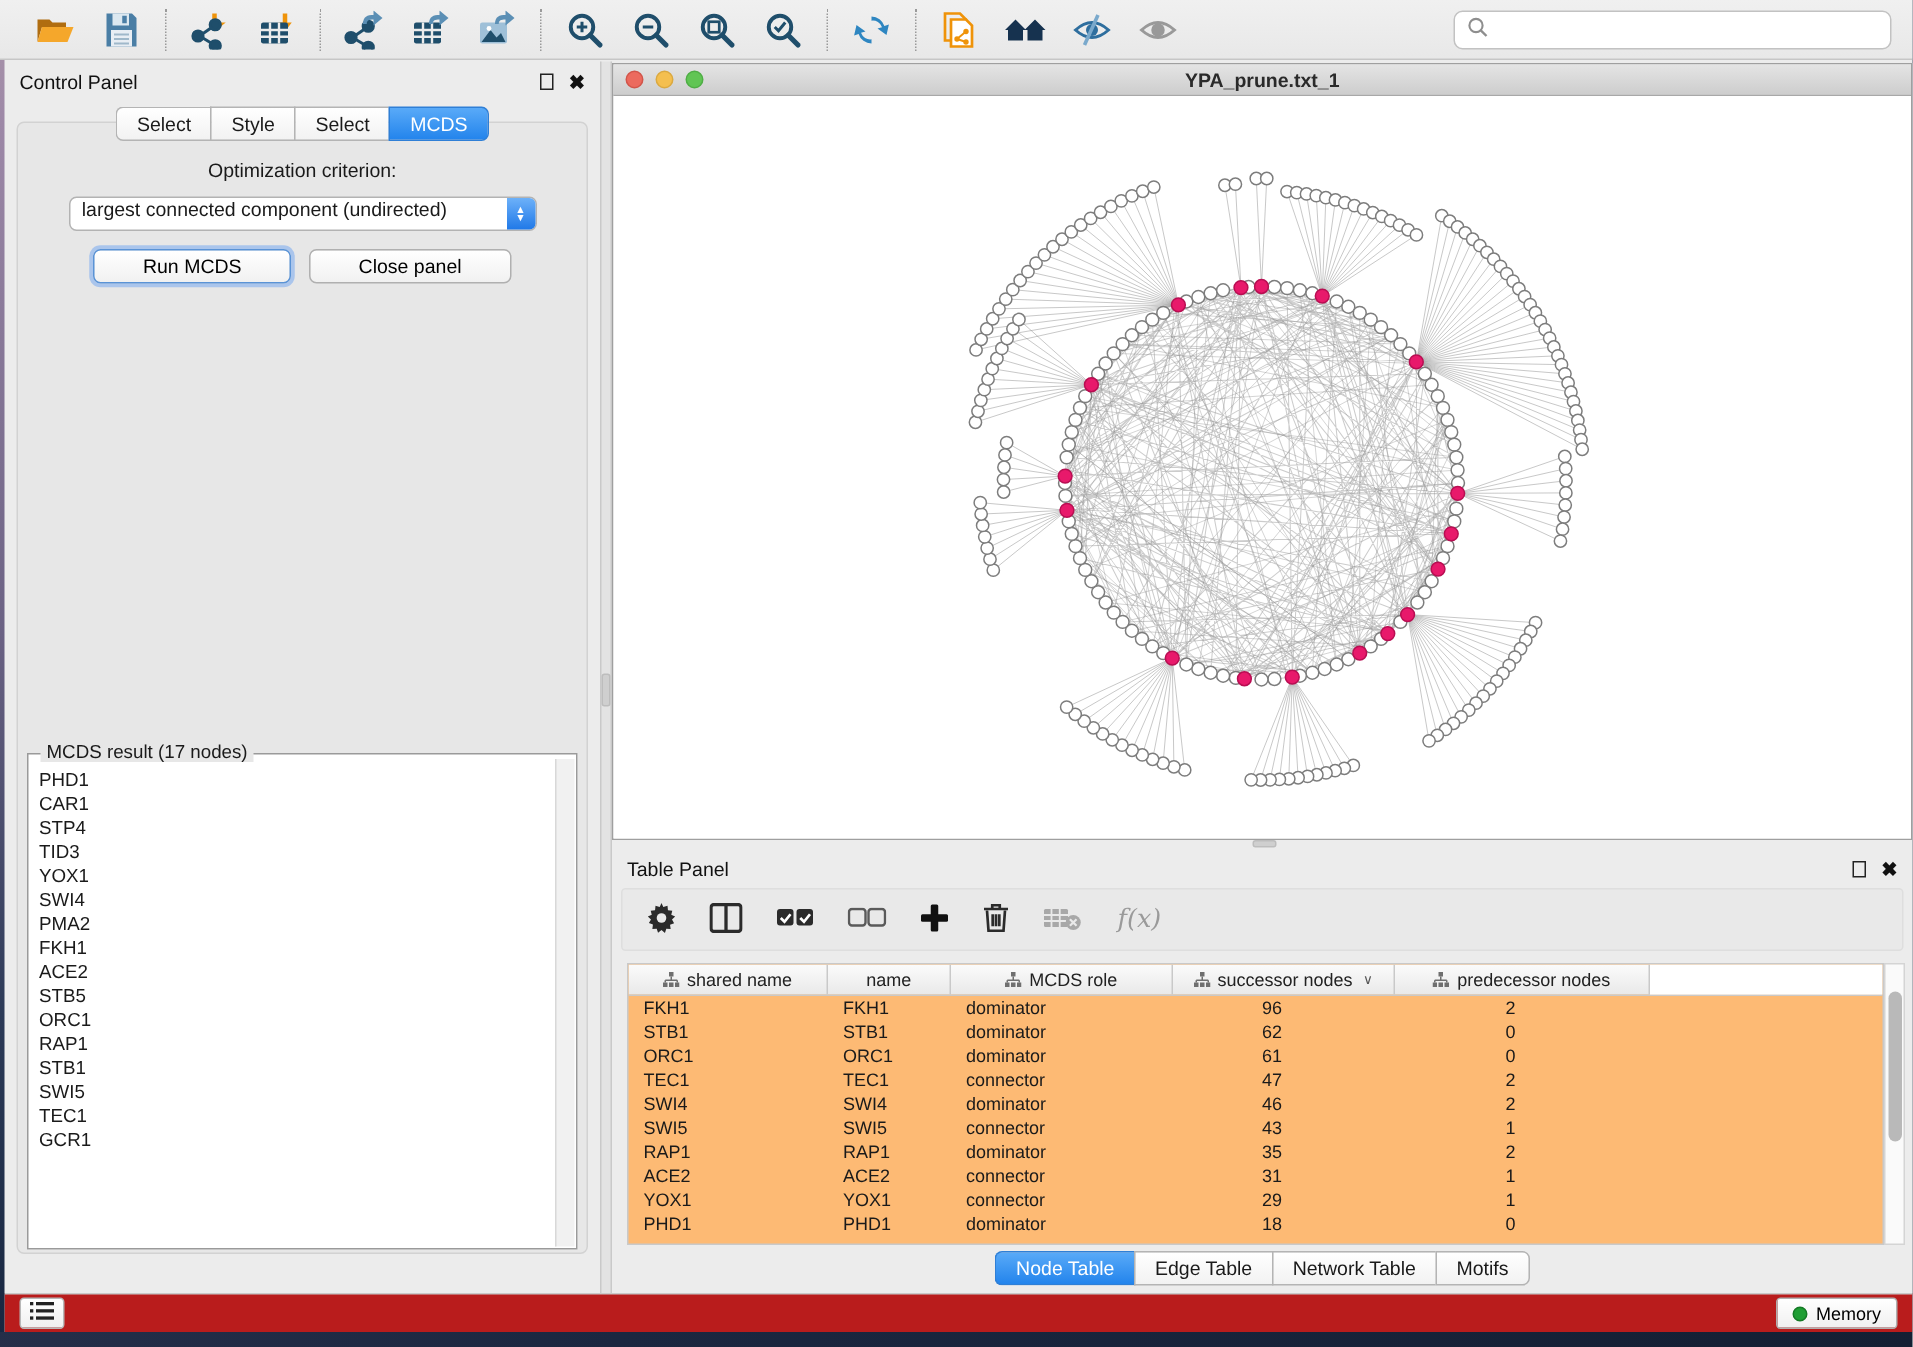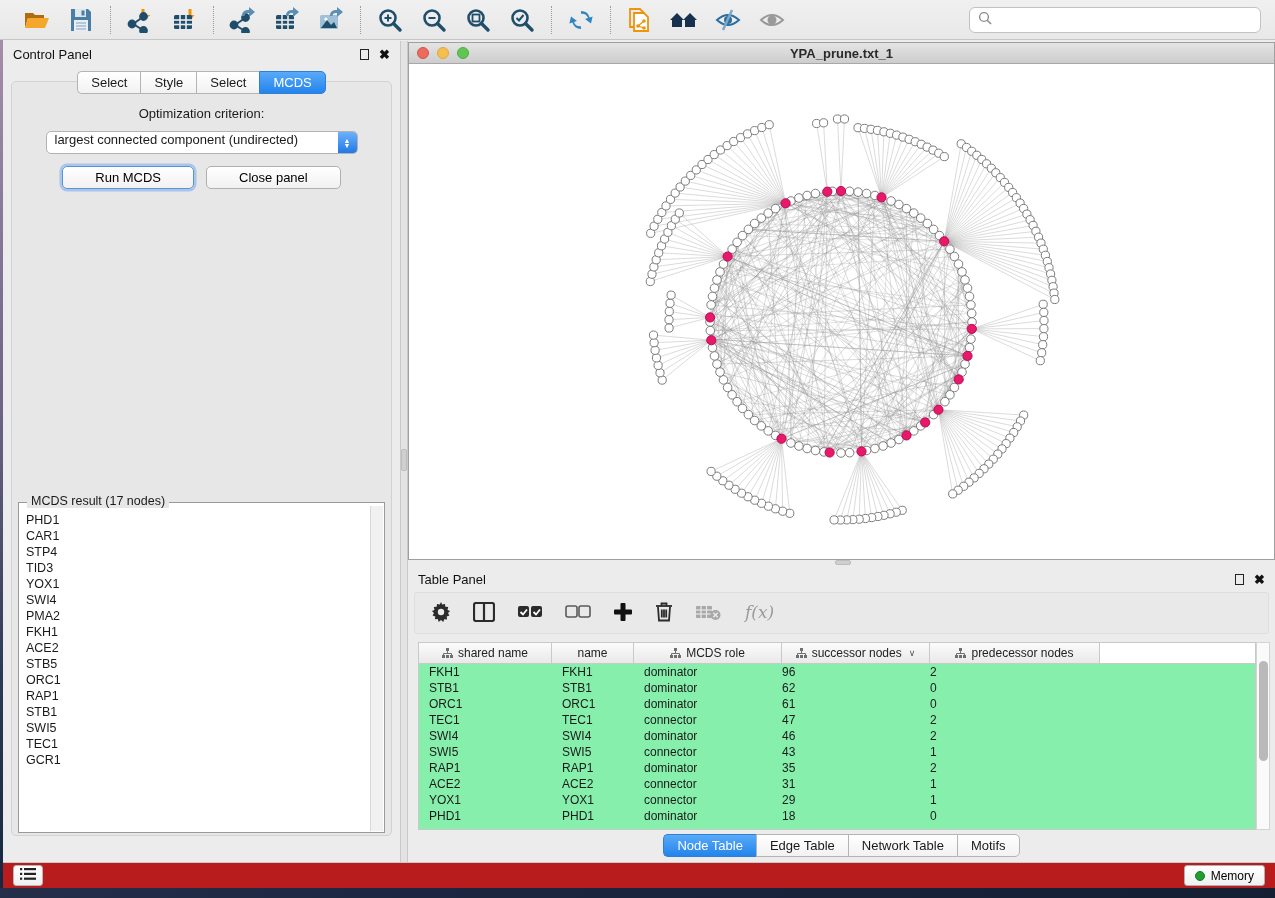--- a/index.html
+++ b/index.html
@@ -79,32 +79,32 @@
   .light.green { background:#61c554; border:1px solid #4fae45; }
   #network-title { position:absolute; left:0; right:0; text-align:center; font-size:13px; font-weight:bold; color:#2a2a2a; }
   #network-canvas { position:relative; width:865px; height:495px; background:#fff; overflow:hidden; }
   
   #table-panel { position:absolute; left:408px; top:566px; width:867px; height:296px; background:#ececec; }
   #tp-toolbar { position:absolute; left:6px; right:6px; top:26px; height:42px;
     background:#e9e9e9; border:1px solid #dedede; border-radius:3px;
     display:flex; align-items:center; gap:22px; padding:0 16px; }
   .tp-btn { background:none; border:none; cursor:pointer; display:flex; align-items:center; }
   #tp-table { position:absolute; left:10px; right:19px; top:76px; height:188px;
-    background:#86efac; border:1px solid #c9c9c9; overflow:hidden; }
+    background:#fdba74; border:1px solid #c9c9c9; overflow:hidden; }
   #tp-header { display:flex; height:21px; background:linear-gradient(#fbfbfb,#e9e9e9);
     border-bottom:1px solid #c9c9c9; }
   .th { display:flex; align-items:center; justify-content:center; gap:5px;
     border-right:1px solid #c9c9c9; font-size:12px; color:#222; overflow:hidden; }
   .th:last-child { border-right:none; }
   .th .shared-icon svg { display:block; }
   .sort-chevron { font-size:9px; color:#555; margin-left:2px; }
   .tr { display:flex; height:16px; align-items:center; font-size:12px; }
   .td { overflow:hidden; white-space:nowrap; }
   .td.text { padding-left:10px; }
-  .td.num { text-align:left; padding-right:16px; }
+  .td.num { text-align:center; padding-right:16px; }
   #tp-scrollbar { position:absolute; right:5px; top:76px; width:14px; height:188px;
     background:#fafafa; border:1px solid #d4d4d4; }
   #tp-scroll-thumb { position:absolute; left:1.5px; top:18px; width:9px; height:100px;
     background:#b9b9b9; border-radius:5px; }
   #tp-tabs { position:absolute; left:0; right:0; top:268px; display:flex; justify-content:center; }
   
   #statusbar { position:absolute; left:3px; top:862px; width:1272px; height:26px;
     background:#b91c1c; border-top:1px solid #c9c9c9; display:flex; align-items:center; padding:0 10px; }
   #list-btn { width:30px; height:21px; background:linear-gradient(#ffffff,#f0f0f0);
     border:1px solid #b8b8b8; border-radius:3px; display:flex; align-items:center; justify-content:center; cursor:pointer;}

